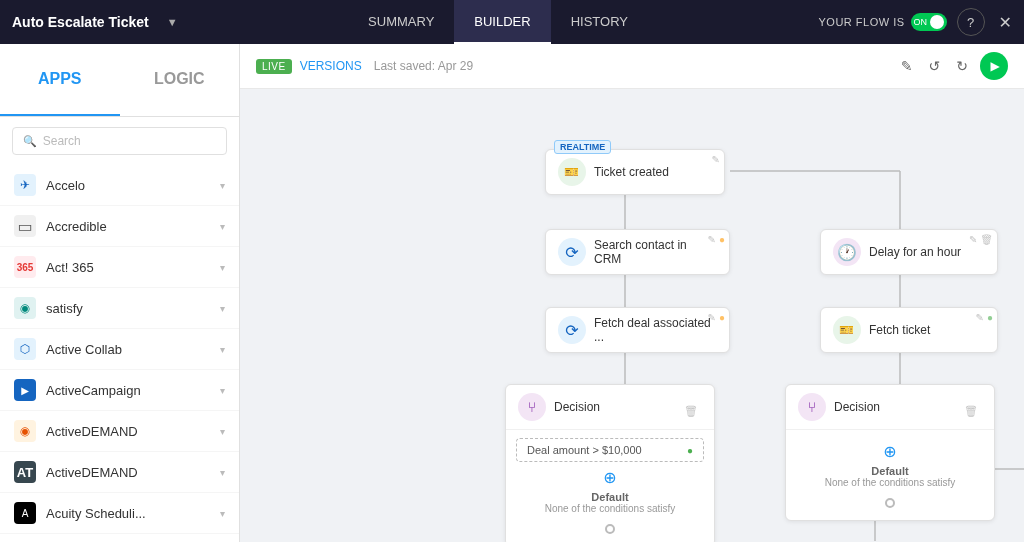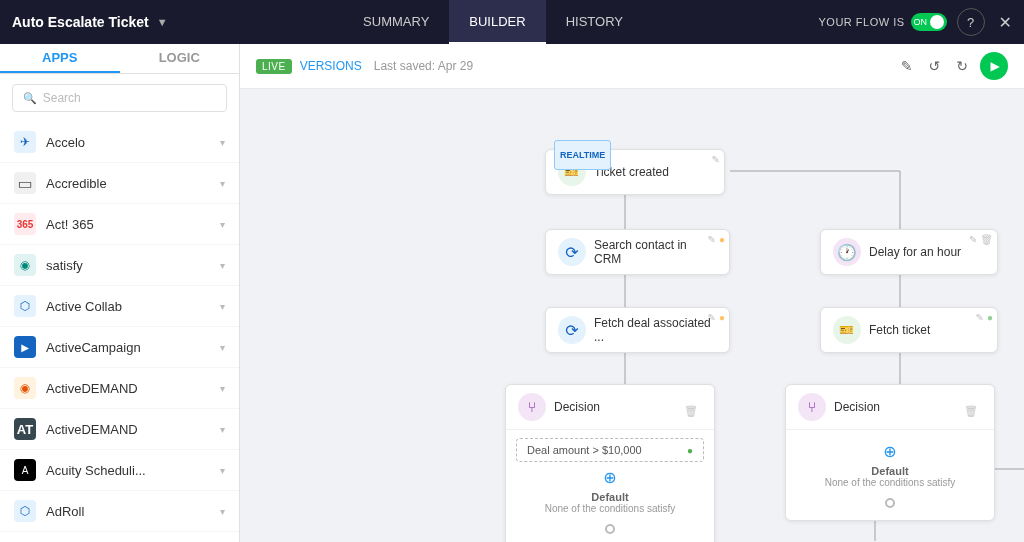--- a/index.html
+++ b/index.html
@@ -3,21 +3,21 @@
   <meta charset="utf-8">
   <style>
     * { box-sizing: border-box; margin: 0; padding: 0; }
     body { font-family: -apple-system, BlinkMacSystemFont, 'Segoe UI', sans-serif; background: #f0f2f5; overflow: hidden; }
 
     
     .header {
       display: flex; align-items: center; background: #1a1a2e; color: #fff;
       height: 44px; padding: 0 12px; gap: 8px; justify-content: space-between;
     }
-    .header-left { display: flex; align-items: center; gap: 8px; }
+    .header-left { display: flex; align-items: center; gap: 18px; }
     .header-nav { display: flex; gap: 0; }
     .nav-tab {
       padding: 0 20px; height: 44px; display: flex; align-items: center;
       font-size: 13px; color: #ccc; cursor: pointer; border-bottom: 2px solid transparent;
     }
     .nav-tab.active { color: #fff; background: #2d2d4e; border-bottom: 2px solid #4a90e2; }
     .header-right { display: flex; align-items: center; gap: 10px; }
     .flow-status { display: flex; align-items: center; gap: 6px; font-size: 12px; color: #ccc; }
     .toggle-on {
       background: #00c853; border-radius: 12px; width: 36px; height: 18px;
@@ -35,21 +35,21 @@
     
     .main { display: flex; height: calc(542px - 44px); }
 
     
     .sidebar {
       width: 240px; background: #fff; border-right: 1px solid #e0e0e0;
       display: flex; flex-direction: column; flex-shrink: 0;
     }
     .sidebar-tabs { display: flex; border-bottom: 1px solid #e0e0e0; }
     .sidebar-tab {
-      flex: 1; text-align: center; padding: 6px 0; font-size: 13px;
+      flex: 1; text-align: center; padding: 26px 0; font-size: 16px;
       font-weight: 600; color: #999; cursor: pointer; border-bottom: 2px solid transparent;
     }
     .sidebar-tab.active { color: #2196f3; border-bottom: 2px solid #2196f3; }
     .search-box {
       margin: 10px 12px; padding: 6px 10px; border: 1px solid #e0e0e0;
       border-radius: 4px; font-size: 12px; color: #999; display: flex; align-items: center; gap: 6px;
     }
     .search-icon { font-size: 11px; color: #bbb; }
     .sidebar-list { overflow-y: auto; flex: 1; }
     .sidebar-item {
@@ -87,21 +87,21 @@
       font-size: 12px; display: flex; align-items: center; gap: 8px;
       padding: 8px 12px; min-width: 160px; cursor: pointer;
     }
     .node-icon { width: 28px; height: 28px; border-radius: 50%; display: flex; align-items: center; justify-content: center; flex-shrink: 0; }
     .node-label { font-size: 12px; color: #333; font-weight: 500; }
     .node-actions { position: absolute; top: 4px; right: 4px; display: flex; gap: 3px; opacity: 0.6; }
     .node-action { font-size: 10px; color: #999; cursor: pointer; }
     .node-tag {
       position: absolute; top: -10px; left: 8px; background: #e3f2fd;
       border: 1px solid #90caf9; font-size: 9px; color: #1565c0;
-      padding: 9px 5px; border-radius: 3px; font-weight: 600;
+      padding: 1px 5px; border-radius: 3px; font-weight: 600;
     }
 
     
     .decision-node {
       position: absolute; background: #fff; border: 1px solid #e0e0e0;
       border-radius: 6px; box-shadow: 0 1px 4px rgba(0,0,0,0.08);
       min-width: 200px; cursor: pointer;
     }
     .decision-header {
       display: flex; align-items: center; gap: 8px; padding: 8px 12px;

